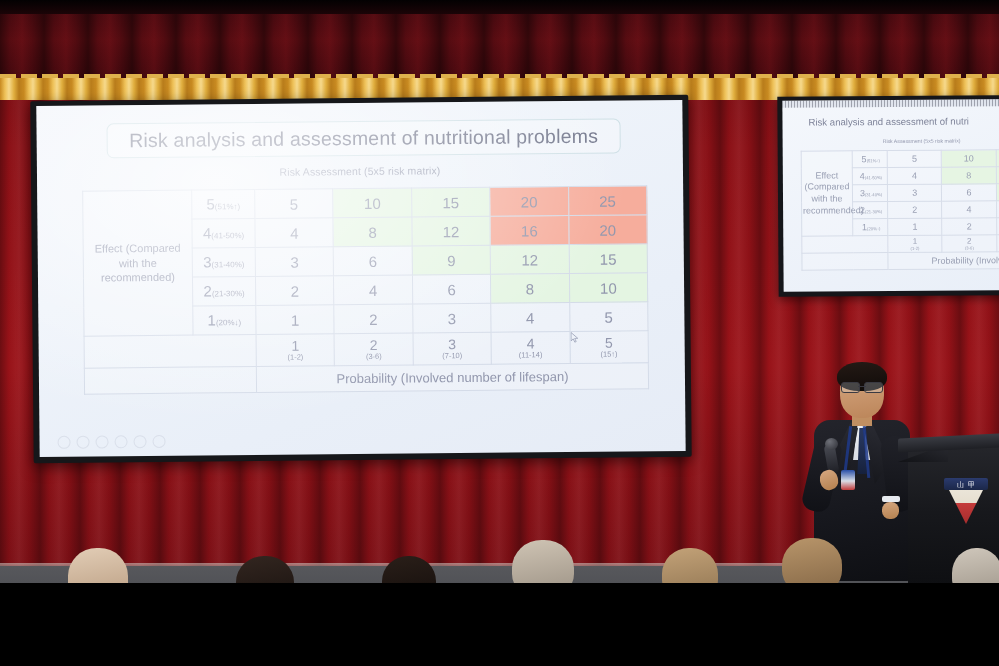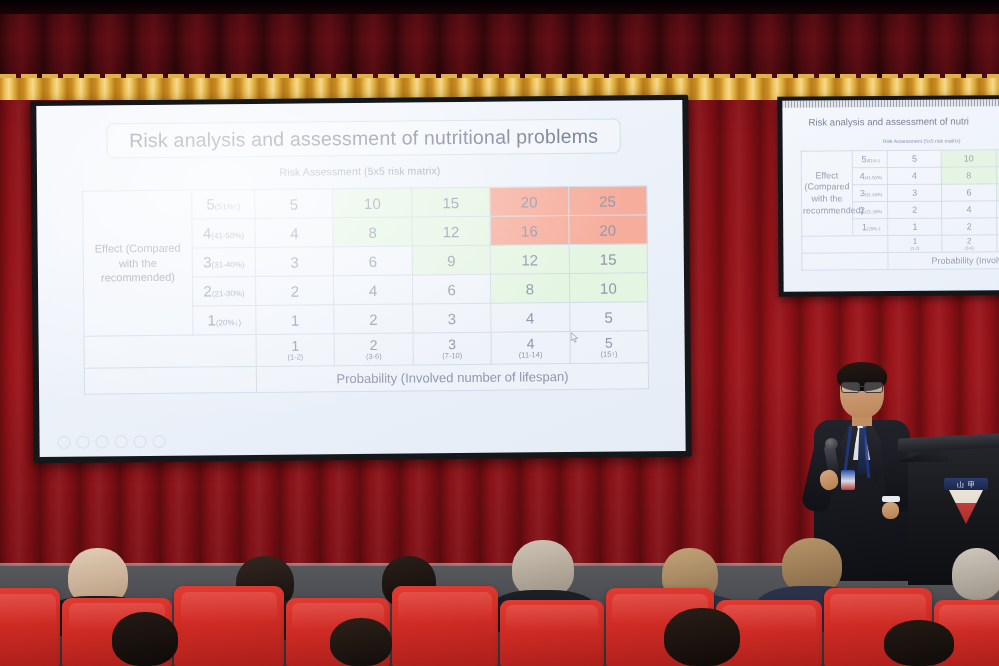--- a/index.html
+++ b/index.html
@@ -1,17 +1,17 @@
 <!DOCTYPE html>
 <html><head>
 <meta charset="utf-8">
 <style>
   html,body{margin:0;padding:0;background:#000;}
   body{width:999px;height:666px;overflow:hidden;font-family:"Liberation Sans",sans-serif;}
-  #stage{position:relative;width:999px;height:666px;overflow:hidden;background:#0a0306;}
+  #stage{position:relative;width:999px;height:583px;overflow:hidden;background:#0a0306;}
 
   
   .backdrop{position:absolute;left:0;top:0;width:999px;height:666px;
     background:
       repeating-linear-gradient(90deg,
         rgba(0,0,0,.30) 0px, rgba(0,0,0,.02) 9px, rgba(255,255,255,.05) 19px,
         rgba(0,0,0,.05) 29px, rgba(0,0,0,.30) 40px),
       linear-gradient(180deg,#6d0d12 0%,#8e1117 22%,#9b1319 55%,#7d0f15 85%,#5c0a10 100%);}
 
   

